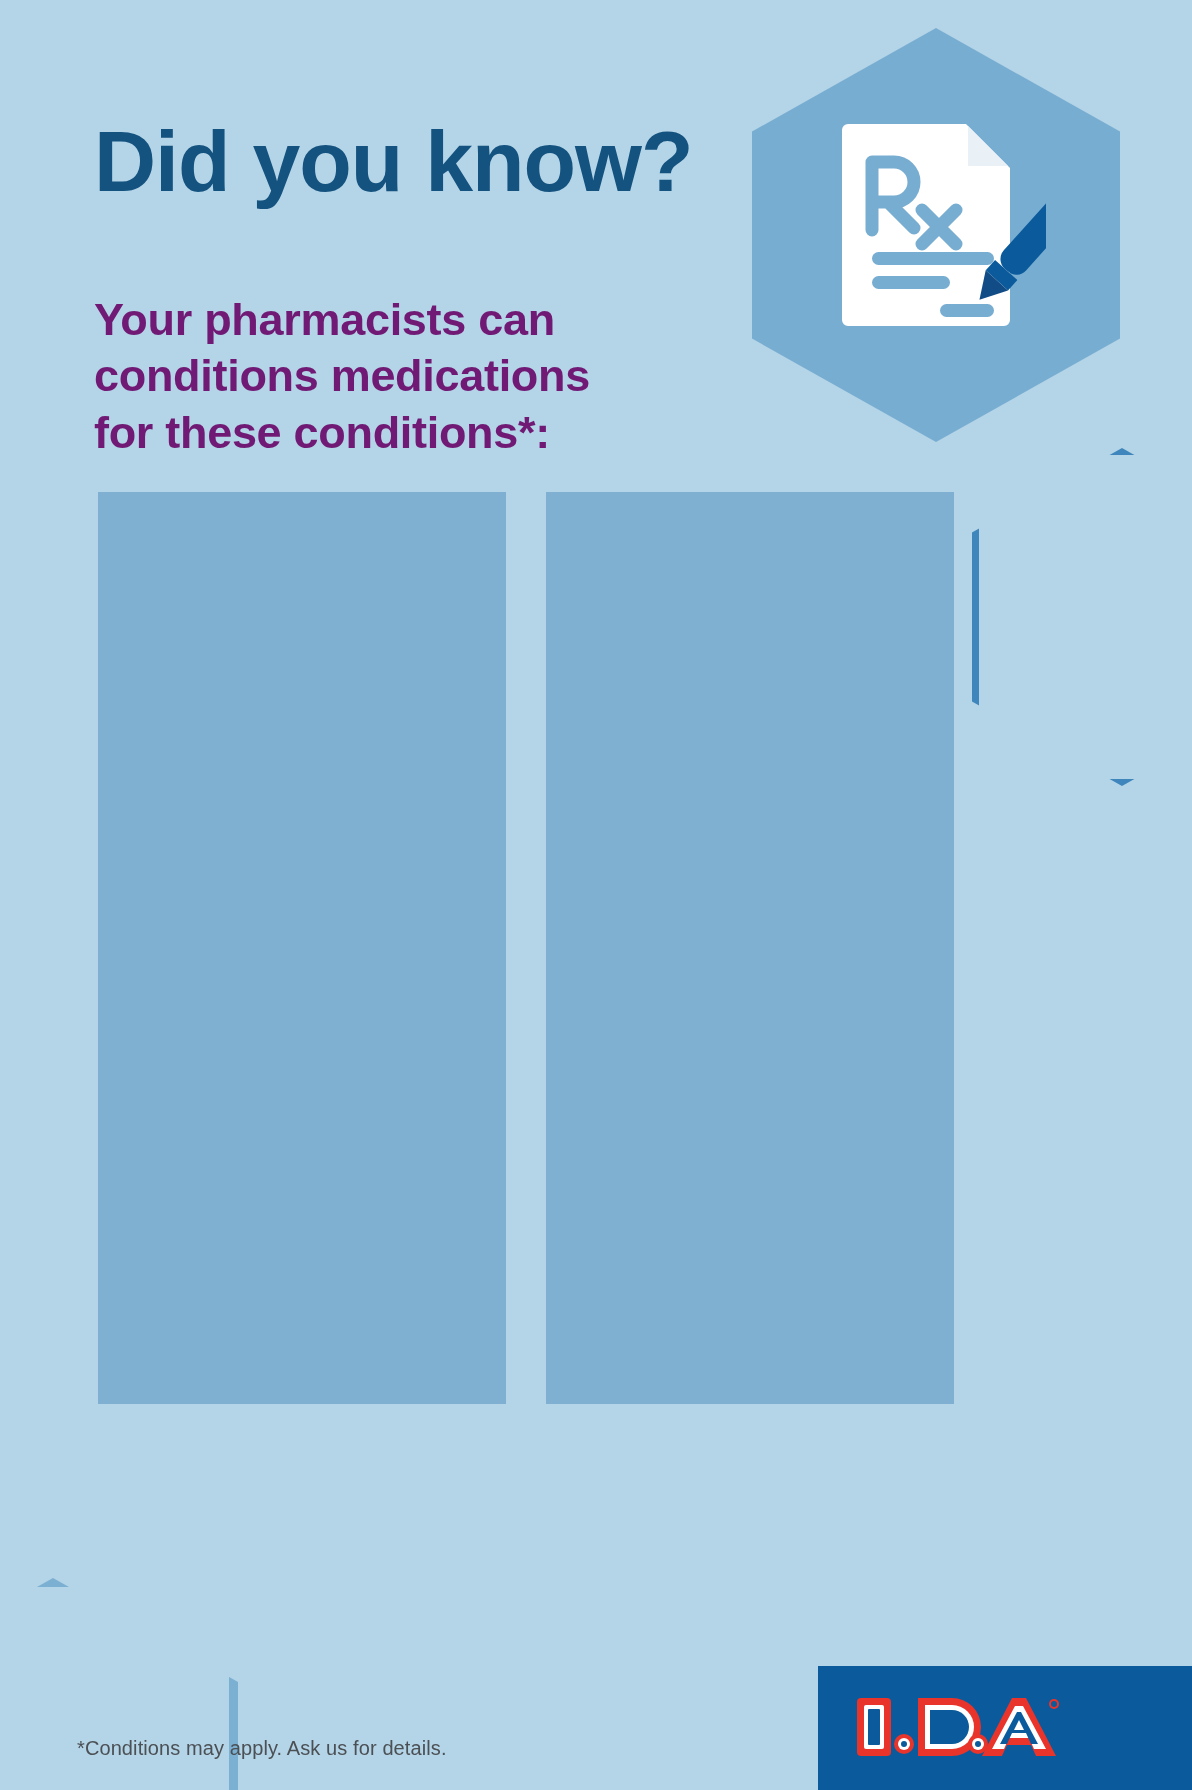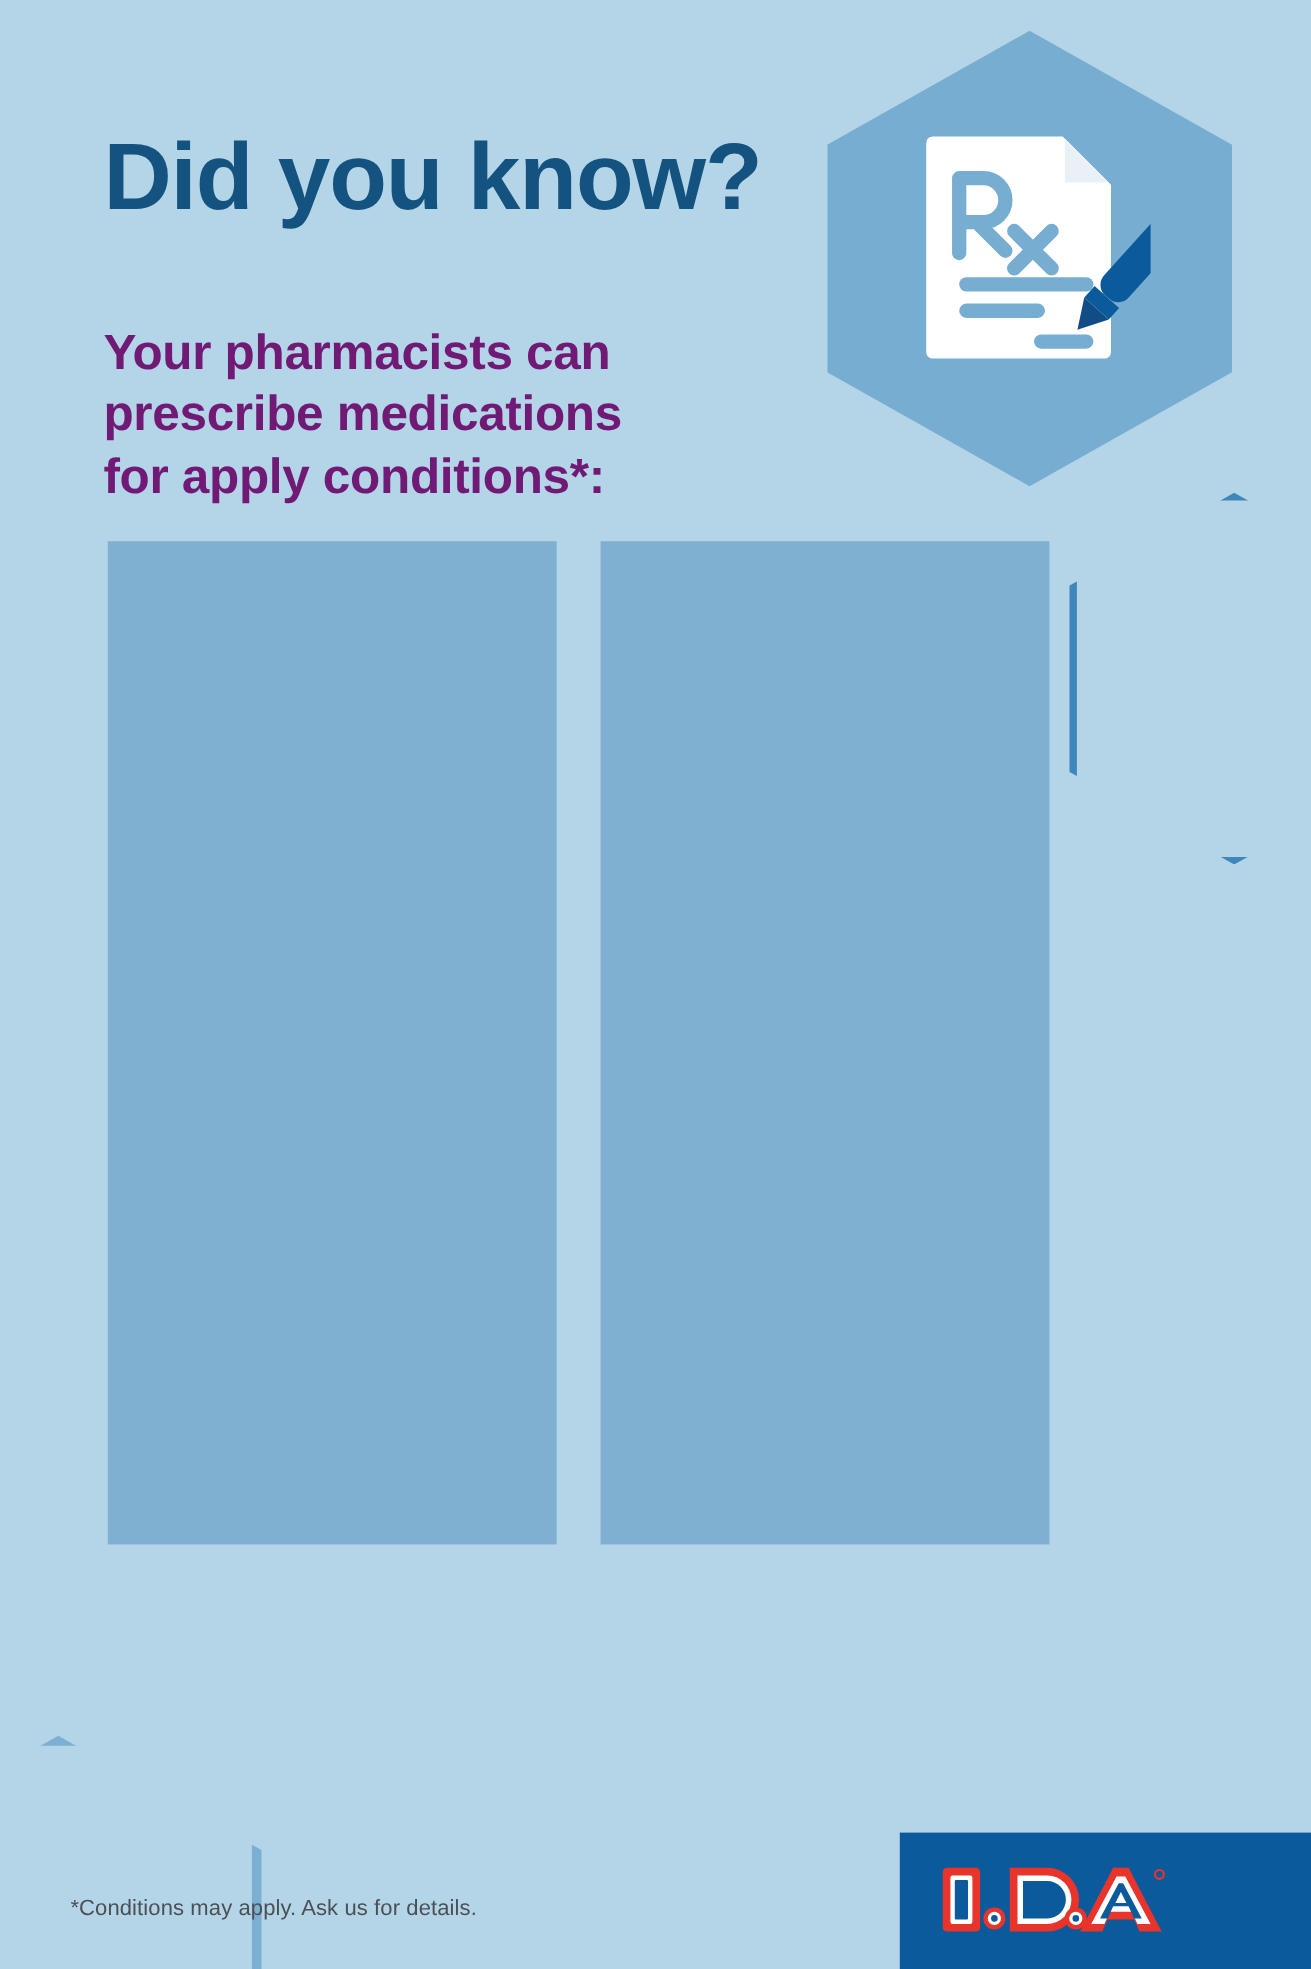--- a/index.html
+++ b/index.html
@@ -96,21 +96,21 @@
     height: 912px;
   }
   .panel-left  { left: 98px;  width: 408px; }
   .panel-right { left: 546px; width: 408px; }
 
   
   .footnote {
     position: absolute;
     left: 60px;
     top: 1720px;
-    margin: 4px;
+    margin: 17px;
     font-size: 20px;
     color: #4b5055;
     letter-spacing: 0.1px;
   }
   .logo-box {
     position: absolute;
     left: 818px;
     top: 1666px;
     width: 374px;
     height: 124px;
@@ -151,22 +151,22 @@
         <rect x="156" y="150" width="30" height="14" fill="#0b5b9c"></rect>
         <path d="M156 164 h30 l-15 26 z" fill="#114c86"></path>
       </g>
     </svg>
   </div>
 
   <h1 class="title">Did you know?</h1>
 
   <div class="subtitle">
     <span class="line">Your pharmacists can</span>
-    <span class="line">prescribe medications</span>
-    <span class="line">for apply conditions*:</span>
+    <span class="line">conditions medications</span>
+    <span class="line">for these conditions*:</span>
   </div>
 
   <div class="panel panel-left"></div>
   <div class="panel panel-right"></div>
 
   <p class="footnote">*Conditions may apply. Ask us for details.</p>
 
   <div class="logo-box">
     <svg viewBox="0 0 212 74" xmlns="http://www.w3.org/2000/svg">
 

